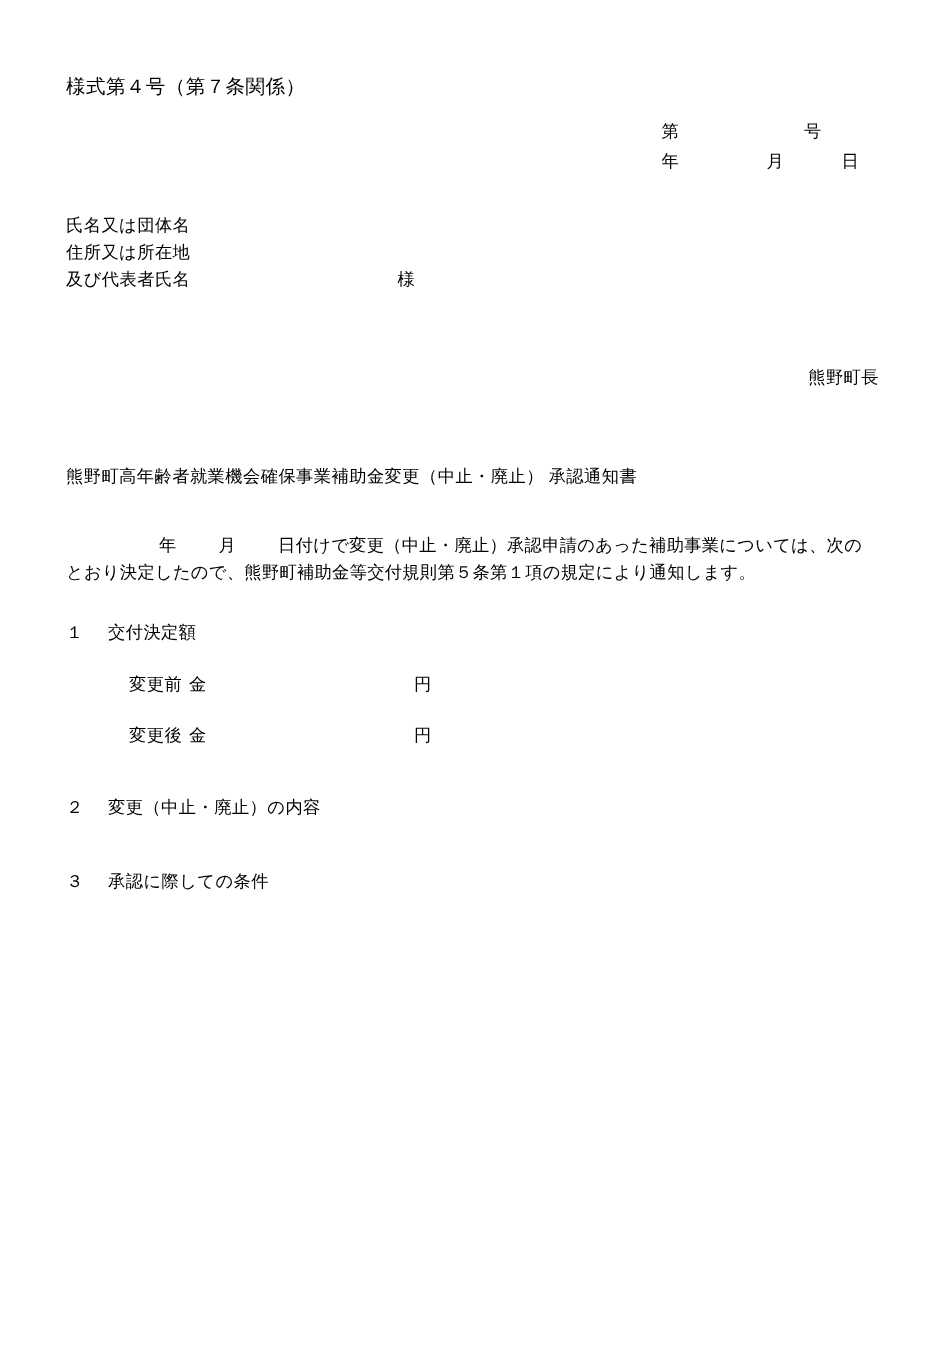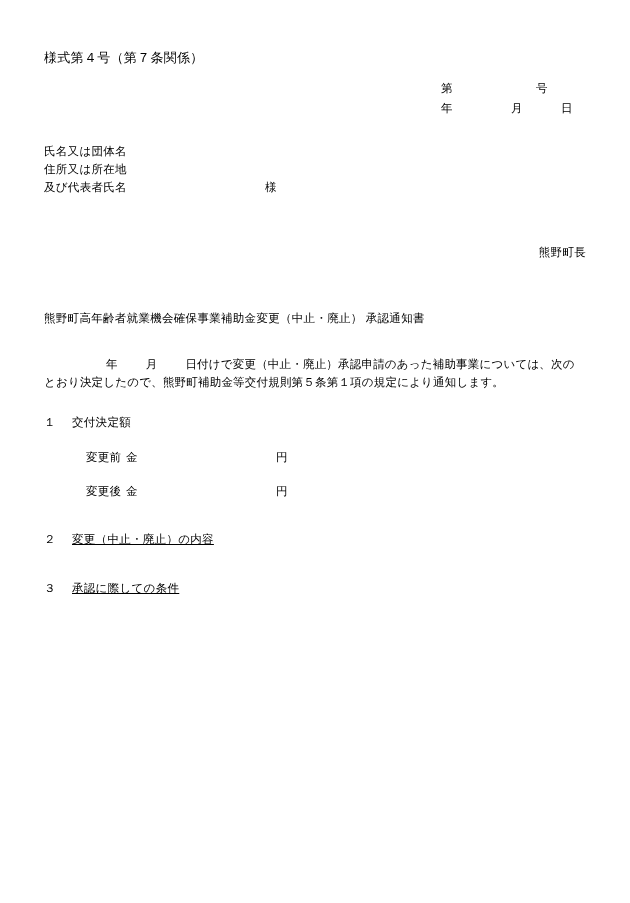--- a/index.html
+++ b/index.html
@@ -114,21 +114,20 @@
     width: 40px;
   }
   .sub-line .sub-kin {
     width: 150px;
   }
   .sub-line .sub-unit {
     width: 30px;
   }
   .gap-lg {
     margin-top: 30px;
-    text-decoration: underline;
   }
 </style>
 </head>
 <body>
 
 <div class="page">
 
   <div class="form-no">様式第４号（第７条関係）</div>
 
   <div class="doc-number-row">

